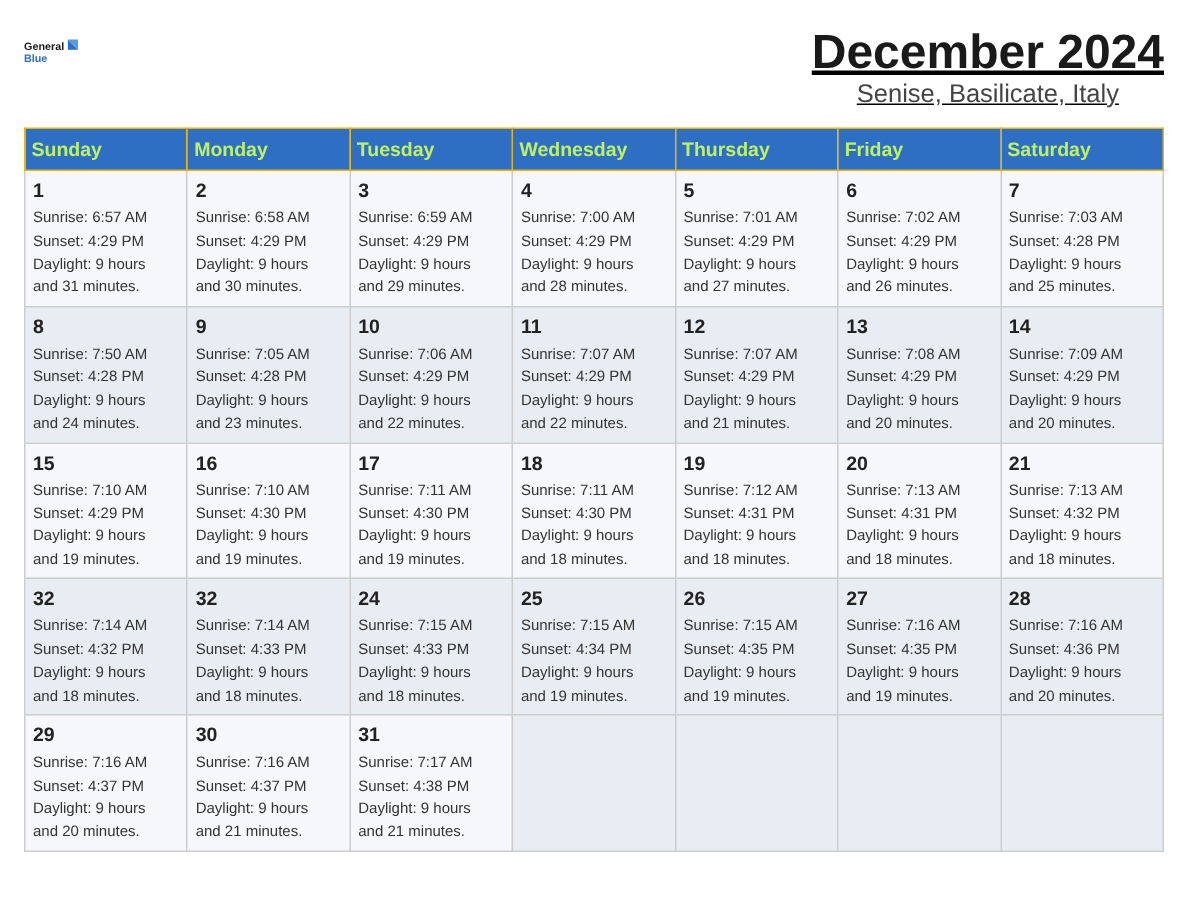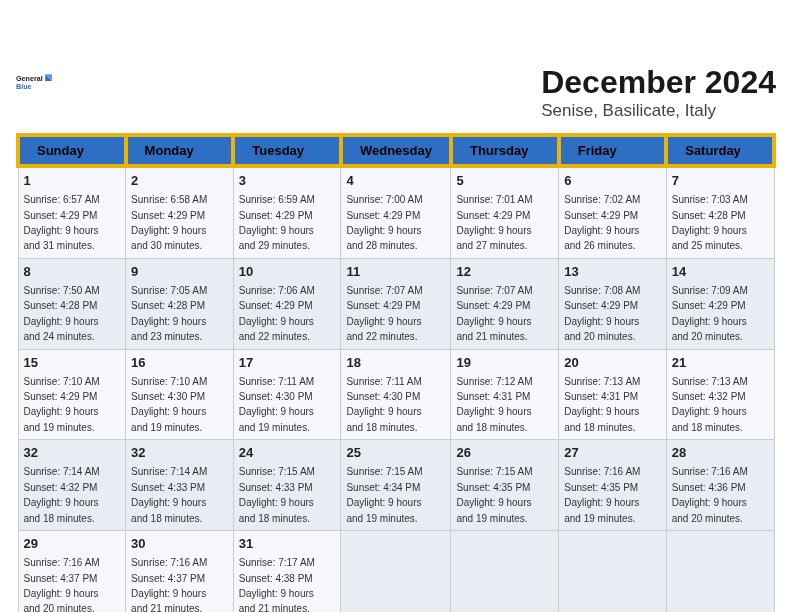--- a/index.html
+++ b/index.html
@@ -8,56 +8,56 @@
       background: #fff;
       width: 792px;
       min-height: 612px;
       padding: 16px;
     }
     .header {
       display: flex;
       justify-content: space-between;
       align-items: flex-start;
       margin-bottom: 12px;
-      margin-top: 48px;
     }
     .logo {
       display: flex;
       align-items: center;
       gap: 4px;
     }
     .logo-icon {
       width: 36px;
       height: 36px;
     }
     .title-block {
-      text-align: left;
+      text-align: center;
+      text-decoration: underline;
     }
     .month-title {
       font-size: 32px;
       font-weight: bold;
       color: #1a1a1a;
     }
     .subtitle {
       font-size: 17px;
       color: #444;
     }
     table {
       width: 100%;
       border-collapse: collapse;
       font-size: 11px;
     }
     thead tr th {
       background-color: #2e6fc4;
-      color: #000000;
-      padding: 6px 17px;
+      color: #bef264;
+      padding: 6px 4px;
       text-align: left;
       font-size: 13px;
       font-weight: bold;
-      border: 4px solid #eab308;
+      border: 1px solid #eab308;
     }
     tbody tr td {
       border: 1px solid #ccc;
       vertical-align: top;
       padding: 4px 5px;
       width: 108px;
       min-height: 70px;
       background: #fff;
       color: #222;
       line-height: 1.4;

